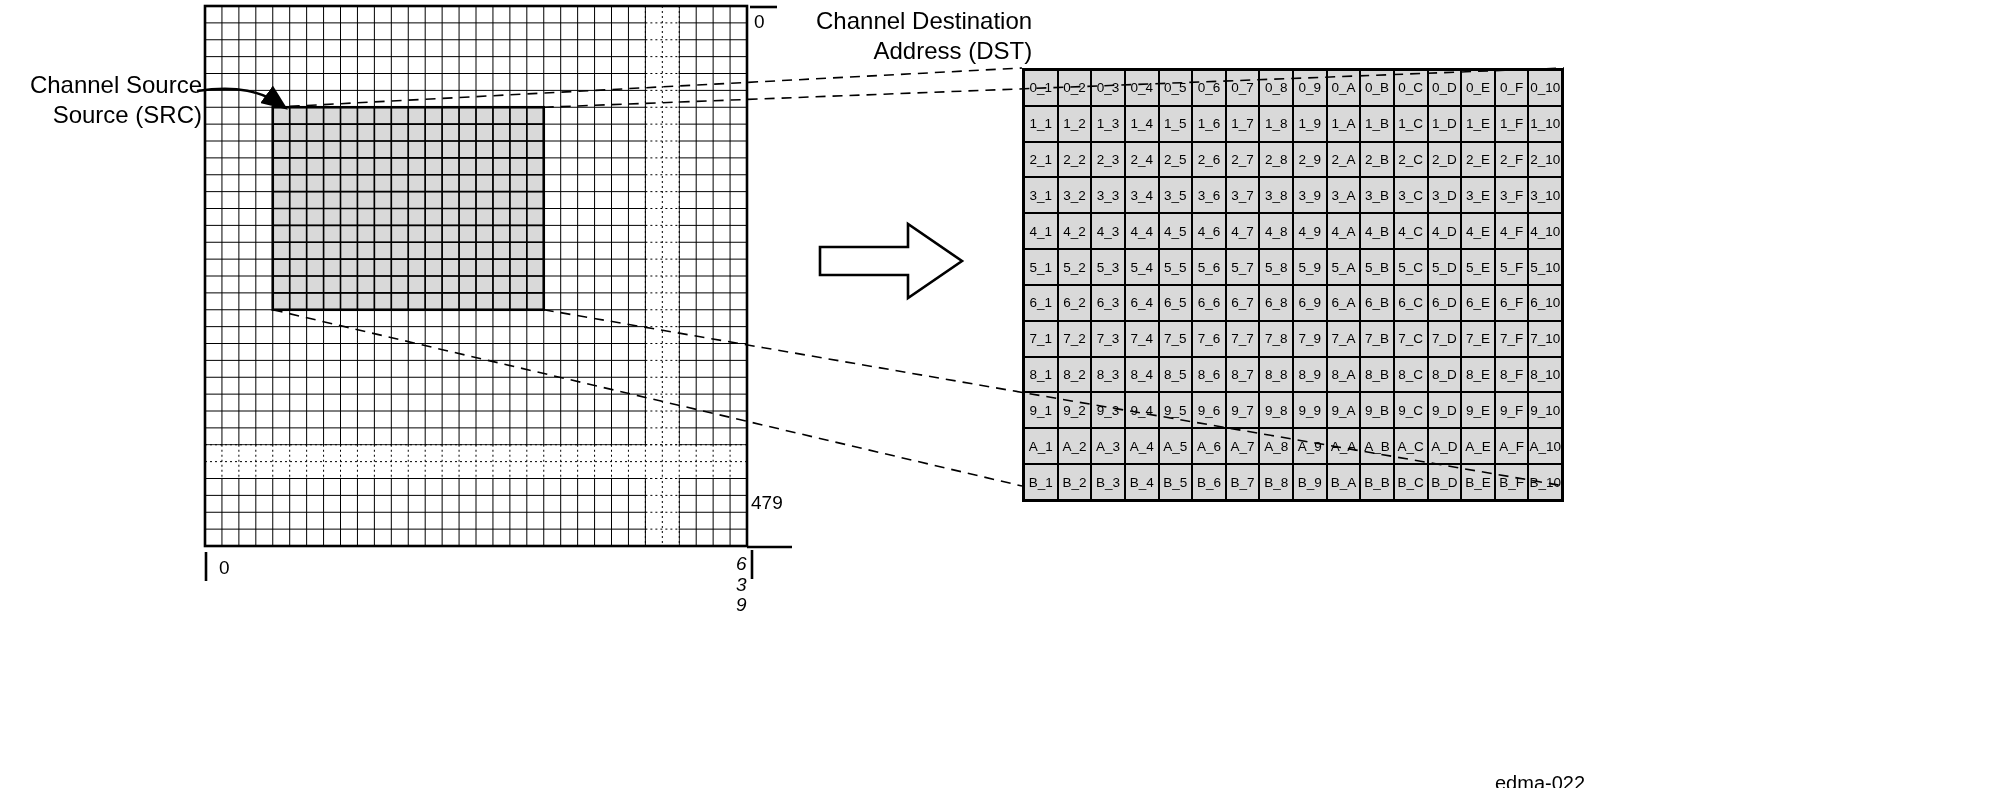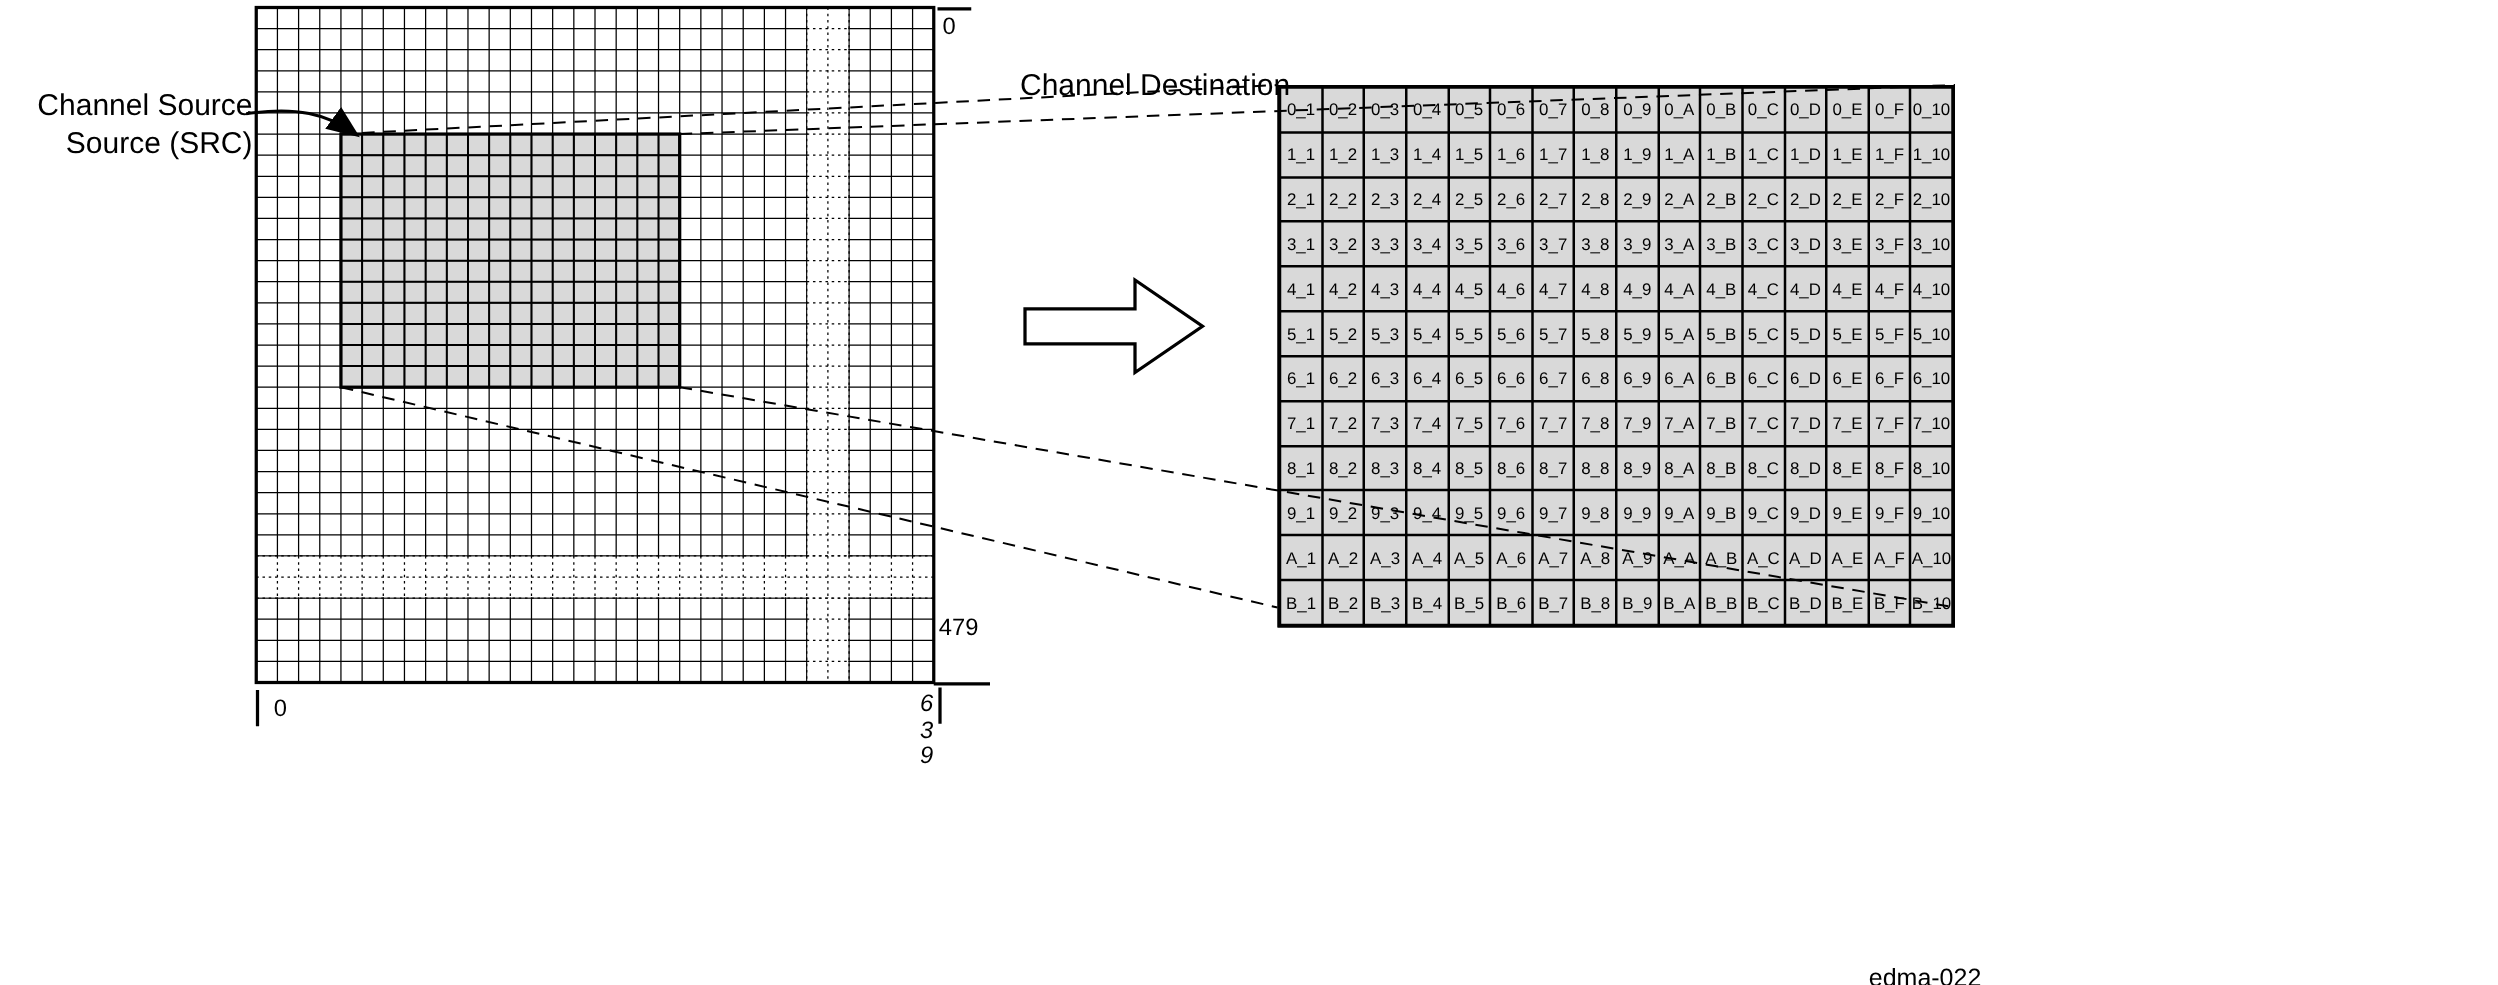--- a/index.html
+++ b/index.html
@@ -13,21 +13,21 @@
   }
   .stage { position:relative; width:1998px; height:788px; background:#fff; }
   .abs { position:absolute; }
 
   svg.overlay {
     position:absolute; left:0; top:0; z-index:3; pointer-events:none;
   }
 
   .lbl { font-size:24px; line-height:1.27; color:#000; z-index:4; }
   #src-label { left:4px; top:70px; width:198px; text-align:right; }
-  #dst-label { left:816px; top:6px; text-align:right;margin-top:48px; }
+  #dst-label { left:816px; top:6px; text-align:right; }
 
   .num { font-size:19px; color:#000; z-index:4; }
   #row-start { left:754px; top:11px; }
   #row-end   { left:751px; top:492px; }
   #col-start { left:219px; top:557px; }
   #col-end   { left:736px; top:554px; width:14px; word-break:break-all; line-height:1.08;font-style:italic; }
 
   #fig-id { left:1495px; top:772px; font-size:20px; z-index:4; }
 
   .dest-table {
@@ -437,20 +437,21 @@
     <path id="big-arrow" d="M 820 247 L 908 247 L 908 224 L 962 261 L 908 298 L 908 275 L 820 275 Z" fill="#ffffff" stroke="#000000" stroke-width="2.6" stroke-linejoin="miter"></path>
   </svg>
 
   <div id="src-label" class="abs lbl">
     <div>Channel Source</div>
     <div>Source (SRC)</div>
   </div>
 
   <div id="dst-label" class="abs lbl">
     <div>Channel Destination</div>
+    <div>Address (DST)</div>
   </div>
 
   <div id="row-start" class="abs num">0</div>
   <div id="row-end" class="abs num">479</div>
   <div id="col-start" class="abs num">0</div>
   <div id="col-end" class="abs num">639</div>
 
   <div id="fig-id" class="abs">edma-022</div>
 
 </div>

